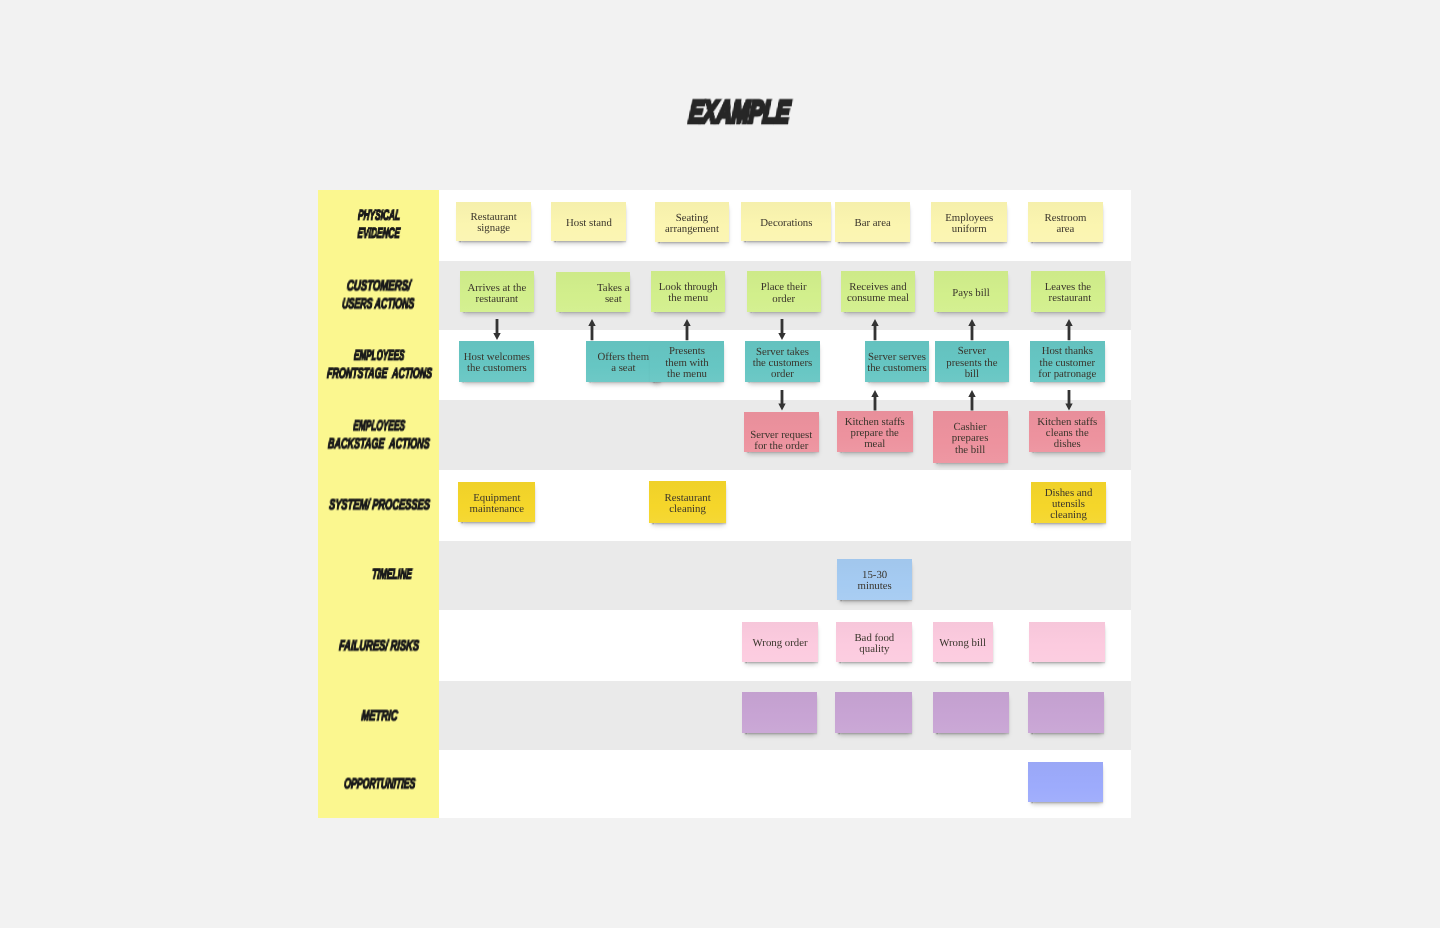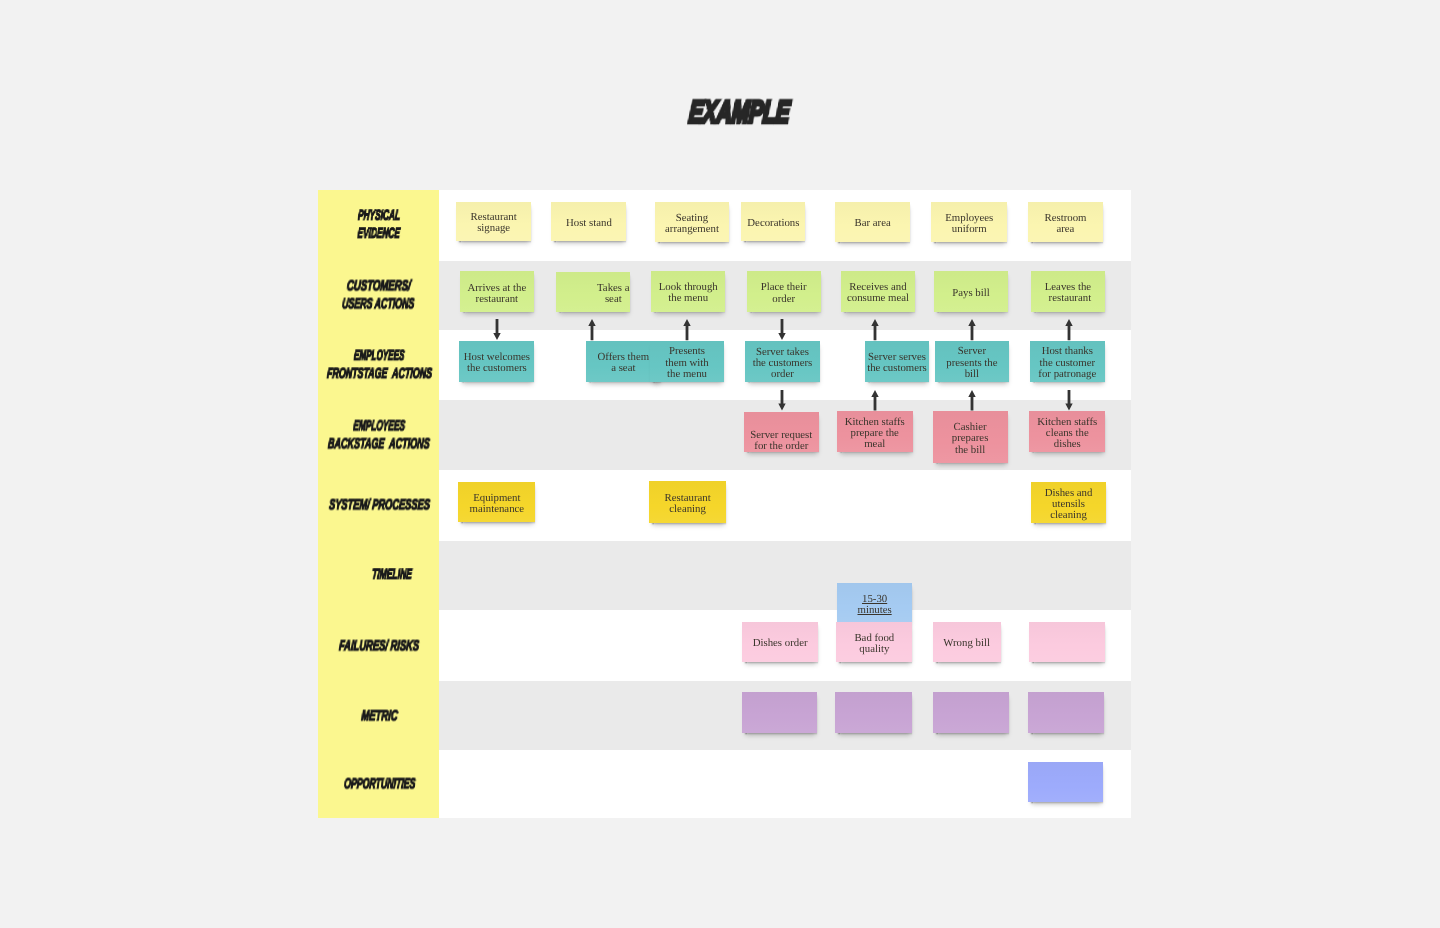--- a/index.html
+++ b/index.html
@@ -112,21 +112,21 @@
           <div class="ln" style="transform: translate(1px, 0px) scale(0.3645, 0.6117) skewX(-7deg);">OPPORTUNITIES</div>
         </div>
       </div>
     </div>
 
 <div class="note" style="left: 456px; top: 201.8px; width: 75.3px; height: 39px; background-color: rgb(251, 245, 176); background-image: linear-gradient(rgba(0, 0, 0, 0.024), rgba(0, 0, 0, 0) 60%, rgba(255, 255, 255, 0.05));"><span>Restaurant
 signage</span></div>
     <div class="note" style="left: 551.4px; top: 202px; width: 75px; height: 39.4px; background-color: rgb(251, 245, 176); background-image: linear-gradient(rgba(0, 0, 0, 0.024), rgba(0, 0, 0, 0) 60%, rgba(255, 255, 255, 0.05));"><span>Host stand</span></div>
     <div class="note" style="left: 646.7px; top: 201.6px; width: 74.6px; height: 40px; background-color: rgb(251, 245, 176); background-image: linear-gradient(rgba(0, 0, 0, 0.024), rgba(0, 0, 0, 0) 60%, rgba(255, 255, 255, 0.05)); margin-left: 8px;"><span>Seating
 arrangement</span></div>
-    <div class="note" style="left: 741.4px; top: 202.3px; width: 64px; height: 38.8px; background-color: rgb(251, 245, 176); background-image: linear-gradient(rgba(0, 0, 0, 0.024), rgba(0, 0, 0, 0) 60%, rgba(255, 255, 255, 0.05));"><span>Decorations</span></div>
+    <div class="note" style="left: 741.4px; top: 202.3px; width: 90px; height: 38.8px; background-color: rgb(251, 245, 176); background-image: linear-gradient(rgba(0, 0, 0, 0.024), rgba(0, 0, 0, 0) 60%, rgba(255, 255, 255, 0.05));"><span>Decorations</span></div>
     <div class="note" style="left: 834.9px; top: 202px; width: 75.4px; height: 39.8px; background-color: rgb(251, 245, 176); background-image: linear-gradient(rgba(0, 0, 0, 0.024), rgba(0, 0, 0, 0) 60%, rgba(255, 255, 255, 0.05));"><span>Bar area</span></div>
     <div class="note" style="left: 931.4px; top: 202px; width: 75.7px; height: 39.6px; background-color: rgb(251, 245, 176); background-image: linear-gradient(rgba(0, 0, 0, 0.024), rgba(0, 0, 0, 0) 60%, rgba(255, 255, 255, 0.05));"><span>Employees
 uniform</span></div>
     <div class="note" style="left: 1027.6px; top: 201.8px; width: 75.7px; height: 39.8px; background-color: rgb(251, 245, 176); background-image: linear-gradient(rgba(0, 0, 0, 0.024), rgba(0, 0, 0, 0) 60%, rgba(255, 255, 255, 0.05));"><span>Restroom
 area</span></div>
     <div class="note" style="left: 459.7px; top: 271.4px; width: 74.3px; height: 40.6px; background-color: rgb(210, 239, 140); background-image: linear-gradient(rgba(0, 0, 0, 0.024), rgba(0, 0, 0, 0) 60%, rgba(255, 255, 255, 0.05));"><span>Arrives at the
 restaurant</span></div>
     <div class="note" style="left: 555.8px; top: 271.6px; width: 74px; height: 40.2px; background-color: rgb(210, 239, 140); background-image: linear-gradient(rgba(0, 0, 0, 0.024), rgba(0, 0, 0, 0) 60%, rgba(255, 255, 255, 0.05)); padding-left: 41px;"><span>Takes a
 seat</span></div>
     <div class="note" style="left: 650.9px; top: 271.2px; width: 74.6px; height: 40.6px; background-color: rgb(210, 239, 140); background-image: linear-gradient(rgba(0, 0, 0, 0.024), rgba(0, 0, 0, 0) 60%, rgba(255, 255, 255, 0.05));"><span>Look through
@@ -167,26 +167,26 @@
     <div class="note" style="left: 1029.4px; top: 410.6px; width: 75.8px; height: 41.8px; background-color: rgb(237, 146, 158); background-image: linear-gradient(rgba(0, 0, 0, 0.024), rgba(0, 0, 0, 0) 60%, rgba(255, 255, 255, 0.05));"><span>Kitchen staffs
 cleans the
 dishes</span></div>
     <div class="note" style="left: 458.3px; top: 482.1px; width: 77.1px; height: 40px; background-color: rgb(245, 214, 42); background-image: linear-gradient(rgba(0, 0, 0, 0.024), rgba(0, 0, 0, 0) 60%, rgba(255, 255, 255, 0.05));"><span>Equipment
 maintenance</span></div>
     <div class="note" style="left: 649.4px; top: 481px; width: 76.4px; height: 41.7px; background-color: rgb(245, 214, 42); background-image: linear-gradient(rgba(0, 0, 0, 0.024), rgba(0, 0, 0, 0) 60%, rgba(255, 255, 255, 0.05));"><span>Restaurant
 cleaning</span></div>
     <div class="note" style="left: 1030.8px; top: 482px; width: 75.5px; height: 41.4px; background-color: rgb(245, 214, 42); background-image: linear-gradient(rgba(0, 0, 0, 0.024), rgba(0, 0, 0, 0) 60%, rgba(255, 255, 255, 0.05));"><span>Dishes and
 utensils
 cleaning</span></div>
-    <div class="note" style="left: 837.1px; top: 583px; width: 75px; height: 40.8px; background-color: rgb(165, 203, 242); background-image: linear-gradient(rgba(0, 0, 0, 0.024), rgba(0, 0, 0, 0) 60%, rgba(255, 255, 255, 0.05)); text-decoration: underline;"><span>15-30
+    <div class="note" style="left: 837.1px; top: 559px; width: 75px; height: 40.8px; background-color: rgb(165, 203, 242); background-image: linear-gradient(rgba(0, 0, 0, 0.024), rgba(0, 0, 0, 0) 60%, rgba(255, 255, 255, 0.05));"><span>15-30
 minutes</span></div>
-    <div class="note" style="left: 742.3px; top: 621.9px; width: 75.6px; height: 40.3px; background-color: rgb(252, 203, 223); background-image: linear-gradient(rgba(0, 0, 0, 0.024), rgba(0, 0, 0, 0) 60%, rgba(255, 255, 255, 0.05));"><span>Dishes order</span></div>
+    <div class="note" style="left: 742.3px; top: 621.9px; width: 75.6px; height: 40.3px; background-color: rgb(252, 203, 223); background-image: linear-gradient(rgba(0, 0, 0, 0.024), rgba(0, 0, 0, 0) 60%, rgba(255, 255, 255, 0.05));"><span>Wrong order</span></div>
     <div class="note" style="left: 836.4px; top: 621.8px; width: 75.9px; height: 40.4px; background-color: rgb(252, 203, 223); background-image: linear-gradient(rgba(0, 0, 0, 0.024), rgba(0, 0, 0, 0) 60%, rgba(255, 255, 255, 0.05));"><span>Bad food
 quality</span></div>
-    <div class="note" style="left: 932.6px; top: 622px; width: 68px; height: 40px; background-color: rgb(252, 203, 223); background-image: linear-gradient(rgba(0, 0, 0, 0.024), rgba(0, 0, 0, 0) 60%, rgba(255, 255, 255, 0.05));"><span>Wrong bill</span></div>
+    <div class="note" style="left: 932.6px; top: 622px; width: 60px; height: 40px; background-color: rgb(252, 203, 223); background-image: linear-gradient(rgba(0, 0, 0, 0.024), rgba(0, 0, 0, 0) 60%, rgba(255, 255, 255, 0.05));"><span>Wrong bill</span></div>
     <div class="note" style="left: 1029.3px; top: 621.9px; width: 75.8px; height: 40.2px; background-color: rgb(252, 203, 223); background-image: linear-gradient(rgba(0, 0, 0, 0.024), rgba(0, 0, 0, 0) 60%, rgba(255, 255, 255, 0.05));"><span></span></div>
     <div class="note" style="left: 741.9px; top: 692.1px; width: 75px; height: 40.6px; background-color: rgb(200, 164, 212); background-image: linear-gradient(rgba(0, 0, 0, 0.024), rgba(0, 0, 0, 0) 60%, rgba(255, 255, 255, 0.05));"><span></span></div>
     <div class="note" style="left: 835.4px; top: 692.3px; width: 76.3px; height: 40.3px; background-color: rgb(200, 164, 212); background-image: linear-gradient(rgba(0, 0, 0, 0.024), rgba(0, 0, 0, 0) 60%, rgba(255, 255, 255, 0.05));"><span></span></div>
     <div class="note" style="left: 932.8px; top: 692.2px; width: 75.8px; height: 40.4px; background-color: rgb(200, 164, 212); background-image: linear-gradient(rgba(0, 0, 0, 0.024), rgba(0, 0, 0, 0) 60%, rgba(255, 255, 255, 0.05));"><span></span></div>
     <div class="note" style="left: 1028.3px; top: 692.2px; width: 76.2px; height: 40.4px; background-color: rgb(200, 164, 212); background-image: linear-gradient(rgba(0, 0, 0, 0.024), rgba(0, 0, 0, 0) 60%, rgba(255, 255, 255, 0.05));"><span></span></div>
     <div class="note" style="left: 1027.9px; top: 761.7px; width: 75px; height: 40.8px; background-color: rgb(157, 171, 252); background-image: linear-gradient(rgba(0, 0, 0, 0.024), rgba(0, 0, 0, 0) 60%, rgba(255, 255, 255, 0.05));"><span></span></div>
     <svg class="arrow" width="14" height="21" viewBox="0 0 14 21" style="left: 489.6px; top: 319.4px;">
       <path d="M5.6,0 H8.4 V14 H10.7 L7,21 L3.3,14 H5.6 Z" fill="#333333"></path>
     </svg>
     <svg class="arrow" width="14" height="21.19999999999999" viewBox="0 0 14 21.19999999999999" style="left: 584.5px; top: 319.3px;">

